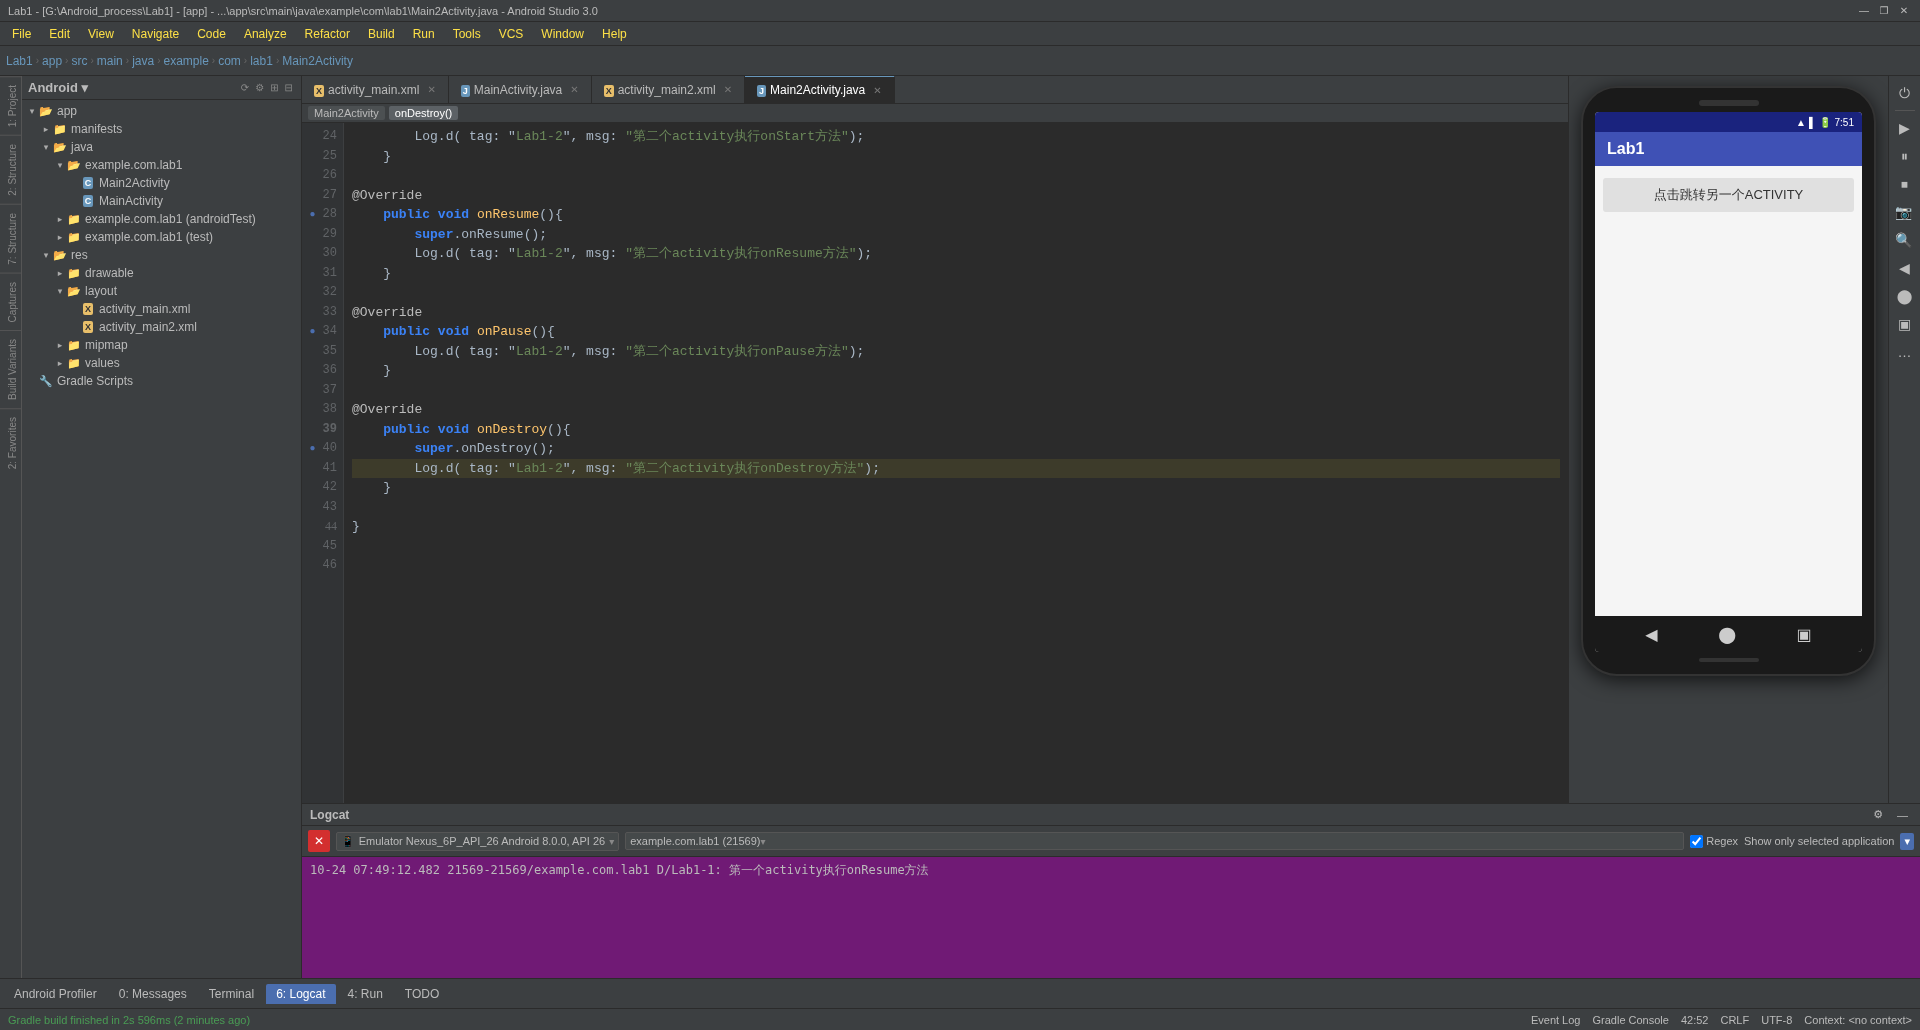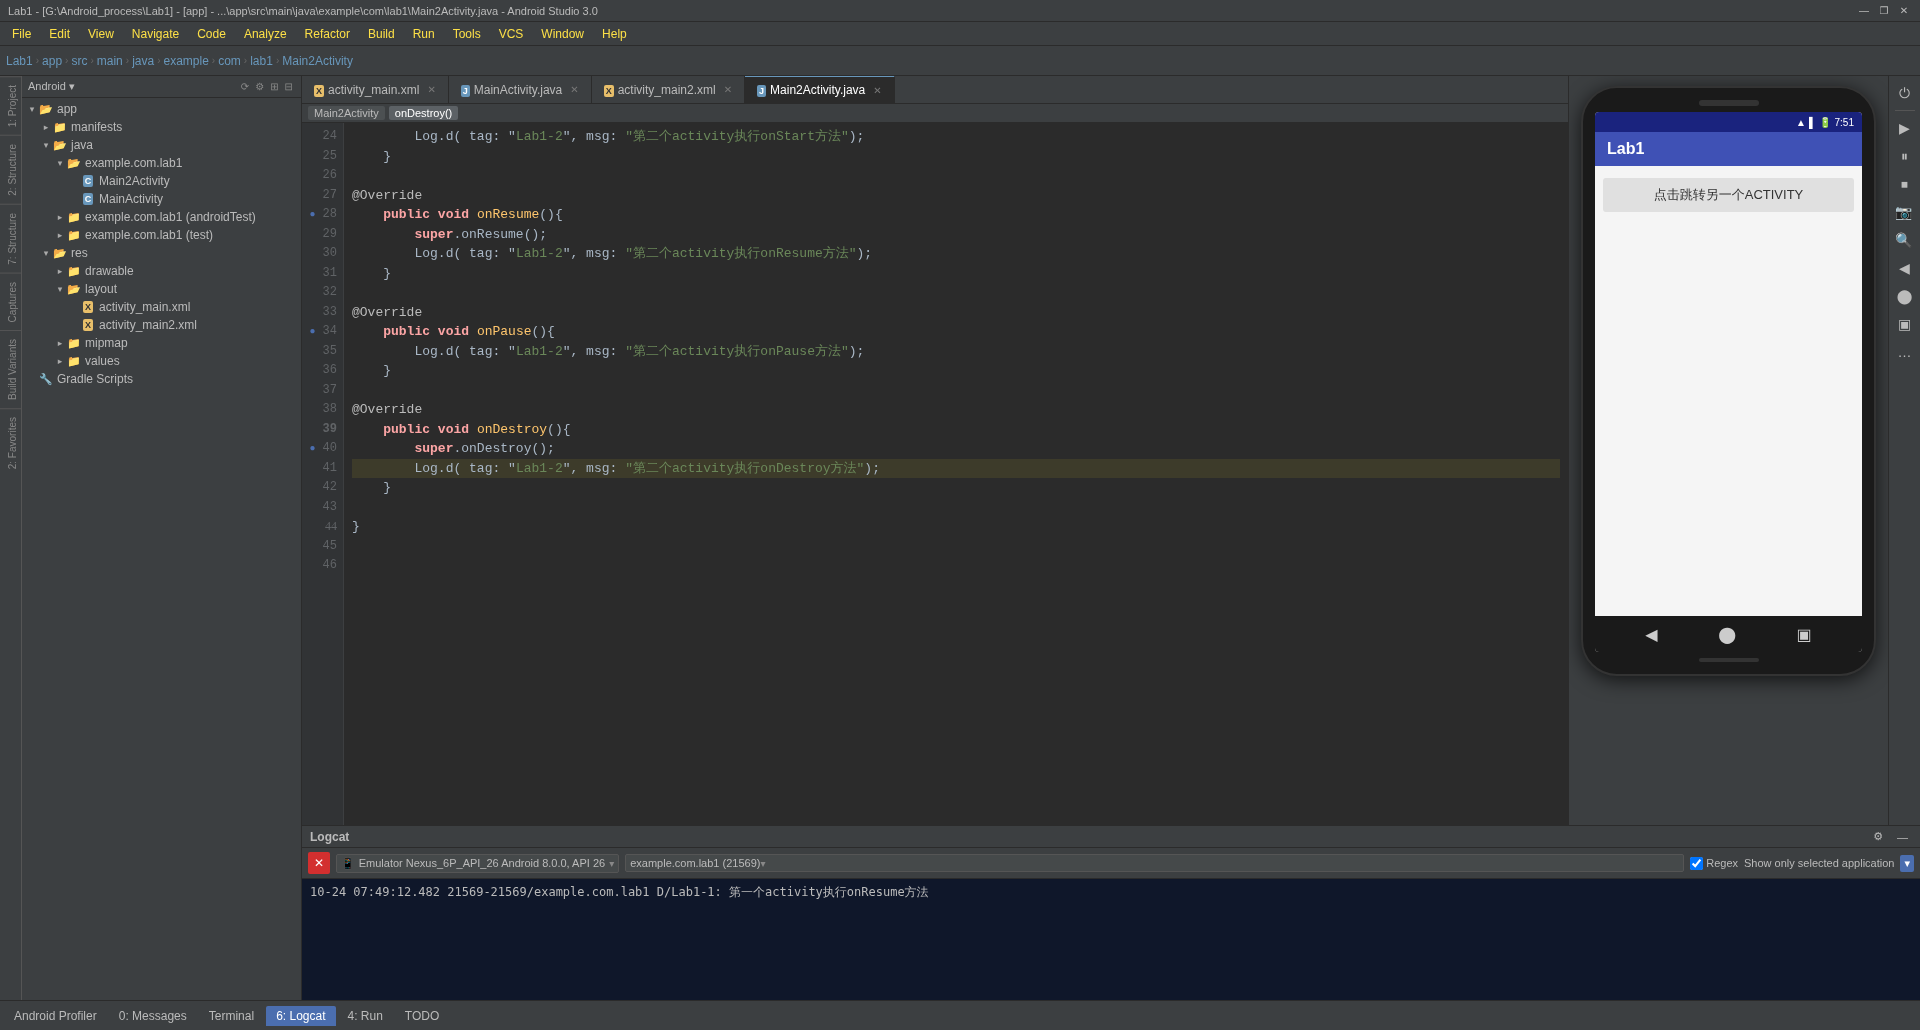--- a/index.html
+++ b/index.html
@@ -17,21 +17,21 @@
 
     
     #nav-bar { background: #3c3f41; height: 30px; display: flex; align-items: center; padding: 0 6px; border-bottom: 1px solid #2b2b2b; gap: 4px; }
     .nav-breadcrumb { display: flex; align-items: center; gap: 3px; font-size: 12px; color: #6897bb; }
     .nav-sep { color: #666; font-size: 10px; }
     .nav-item { color: #6897bb; cursor: pointer; }
 
     
     #sidebar { width: 280px; background: #3c3f41; border-right: 1px solid #2b2b2b; display: flex; flex-direction: column; overflow: hidden; }
     #sidebar-header { background: #3c3f41; padding: 4px 6px; border-bottom: 1px solid #2b2b2b; display: flex; align-items: center; justify-content: space-between; }
-    #sidebar-header .title { font-size: 11px; color: #bbb; font-weight: normal; }
+    #sidebar-header .title { font-size: 13px; color: #bbb; font-weight: bold; }
     #sidebar-toolbar { display: flex; gap: 2px; }
     #sidebar-toolbar span { font-size: 10px; color: #888; cursor: pointer; padding: 1px 2px; }
     #tree { flex: 1; overflow-y: auto; overflow-x: hidden; padding: 2px 0; }
     .tree-item { display: flex; align-items: center; padding: 1px 4px; cursor: pointer; white-space: nowrap; font-size: 12px; }
     .tree-arrow { display: inline-block; width: 12px; text-align: center; font-size: 9px; color: #aaa; }
     .tree-icon { width: 16px; height: 16px; display: inline-flex; align-items: center; justify-content: center; margin-right: 3px; font-size: 11px; }
     .tree-label { color: #bbb; font-size: 12px; }
 
     
     #editor-area { flex: 1; display: flex; flex-direction: column; background: #2b2b2b; min-width: 0; }
@@ -43,21 +43,21 @@
     
     #method-bar { background: #3c3f41; padding: 2px 6px; border-bottom: 1px solid #2b2b2b; display: flex; gap: 4px; }
     .method-btn { padding: 1px 6px; font-size: 11px; color: #bbb; cursor: pointer; background: #4c5052; border-radius: 2px; }
     .method-btn.active { background: #5c6165; color: #fff; }
 
     
     #code-editor { flex: 1; display: flex; overflow: hidden; background: #2b2b2b; font-family: 'Consolas', 'Courier New', monospace; font-size: 13px; }
     #line-numbers { width: 42px; background: #313335; color: #606366; text-align: right; padding: 4px 6px; line-height: 1.5; font-size: 12px; border-right: 1px solid #3d3f41; overflow: hidden; flex-shrink: 0; }
     #code-content { flex: 1; padding: 4px 8px; overflow: auto; line-height: 1.5; }
     .code-line { white-space: pre; }
-    .kw { color: #fca5a5; font-weight: bold; }
+    .kw { color: #3b82f6; font-weight: bold; }
 
     
     #emulator-panel { width: 320px; background: #3c3f41; border-left: 1px solid #2b2b2b; display: flex; flex-direction: column; align-items: center; padding: 0; overflow: hidden; }
     .phone-outer { width: 295px; height: 590px; background: #1a1a1a; border-radius: 36px; padding: 12px; box-shadow: 0 4px 20px rgba(0,0,0,0.7); margin: 10px auto; border: 2px solid #333; display: flex; flex-direction: column; }
     .phone-top { display: flex; justify-content: center; margin-bottom: 6px; }
     .phone-speaker { width: 60px; height: 6px; background: #333; border-radius: 3px; }
     .phone-screen { flex: 1; background: #e0e0e0; border-radius: 4px; overflow: hidden; display: flex; flex-direction: column; }
     .phone-status { background: #1a237e; display: flex; justify-content: space-between; align-items: center; padding: 2px 8px; height: 20px; }
     .phone-status .status-left { width: 20px; }
     .phone-status .status-right { display: flex; gap: 3px; align-items: center; font-size: 10px; color: white; }
@@ -69,21 +69,21 @@
     .phone-nav-btn { color: #ccc; font-size: 16px; }
     .phone-bottom-bar { display: flex; justify-content: center; margin-top: 6px; }
     .phone-home-indicator { width: 60px; height: 4px; background: #333; border-radius: 2px; }
 
     
     #right-toolbar { width: 32px; background: #3c3f41; border-left: 1px solid #2b2b2b; display: flex; flex-direction: column; align-items: center; padding: 4px 2px; gap: 2px; }
     .rt-btn { width: 26px; height: 26px; display: flex; align-items: center; justify-content: center; cursor: pointer; color: #bbb; font-size: 14px; border-radius: 3px; }
     .rt-divider { width: 20px; height: 1px; background: #555; margin: 2px 0; }
 
     
-    #logcat-panel { height: 175px; background: #0f172a; border-top: 1px solid #2b2b2b; display: flex; flex-direction: column; }
+    #logcat-panel { height: 175px; background: #701a75; border-top: 1px solid #2b2b2b; display: flex; flex-direction: column; }
     #logcat-header { background: #3c3f41; padding: 3px 8px; border-bottom: 1px solid #2b2b2b; display: flex; align-items: center; justify-content: space-between; }
     #logcat-header .title { font-size: 12px; color: #bbb; font-weight: bold; }
     #logcat-toolbar { display: flex; align-items: center; gap: 6px; }
     .lc-btn { font-size: 11px; color: #bbb; cursor: pointer; padding: 1px 4px; }
     #logcat-controls { display: flex; align-items: center; gap: 6px; padding: 4px 6px; background: #3c3f41; border-bottom: 1px solid #2b2b2b; }
     .device-select { background: #45494a; border: 1px solid #555; color: #bbb; padding: 2px 4px; font-size: 11px; border-radius: 2px; display: flex; align-items: center; gap: 4px; }
     .pkg-select { background: #45494a; border: 1px solid #555; color: #bbb; padding: 2px 4px; font-size: 11px; border-radius: 2px; flex: 1; display: flex; align-items: center; }
     .dd-arrow { color: #888; font-size: 10px; }
     .lc-clear { width: 22px; height: 22px; background: #d32f2f; border-radius: 2px; display: flex; align-items: center; justify-content: center; color: white; font-size: 12px; cursor: pointer; }
     .regex-check { display: flex; align-items: center; gap: 3px; font-size: 11px; color: #bbb; }
@@ -455,13 +455,26 @@
 
   <div id="bottom-tabs">
   <div class="btab">Android Profiler</div>
       <div class="btab">0: Messages</div>
       <div class="btab">Terminal</div>
       <div class="btab active">6: Logcat</div>
       <div class="btab">4: Run</div>
       <div class="btab">TODO</div>
     </div>
 
+  <div id="status-bar">
+    <div class="left">
+      <span class="status-green">Gradle build finished in 2s 596ms (2 minutes ago)</span>
+    </div>
+    <div class="right">
+      <span>Event Log</span>
+      <span>Gradle Console</span>
+      <span>42:52</span>
+      <span>CRLF</span>
+      <span>UTF-8</span>
+      <span>Context: &lt;no context&gt;</span>
+    </div>
+  </div>
 </div>
 
 </body></html>

